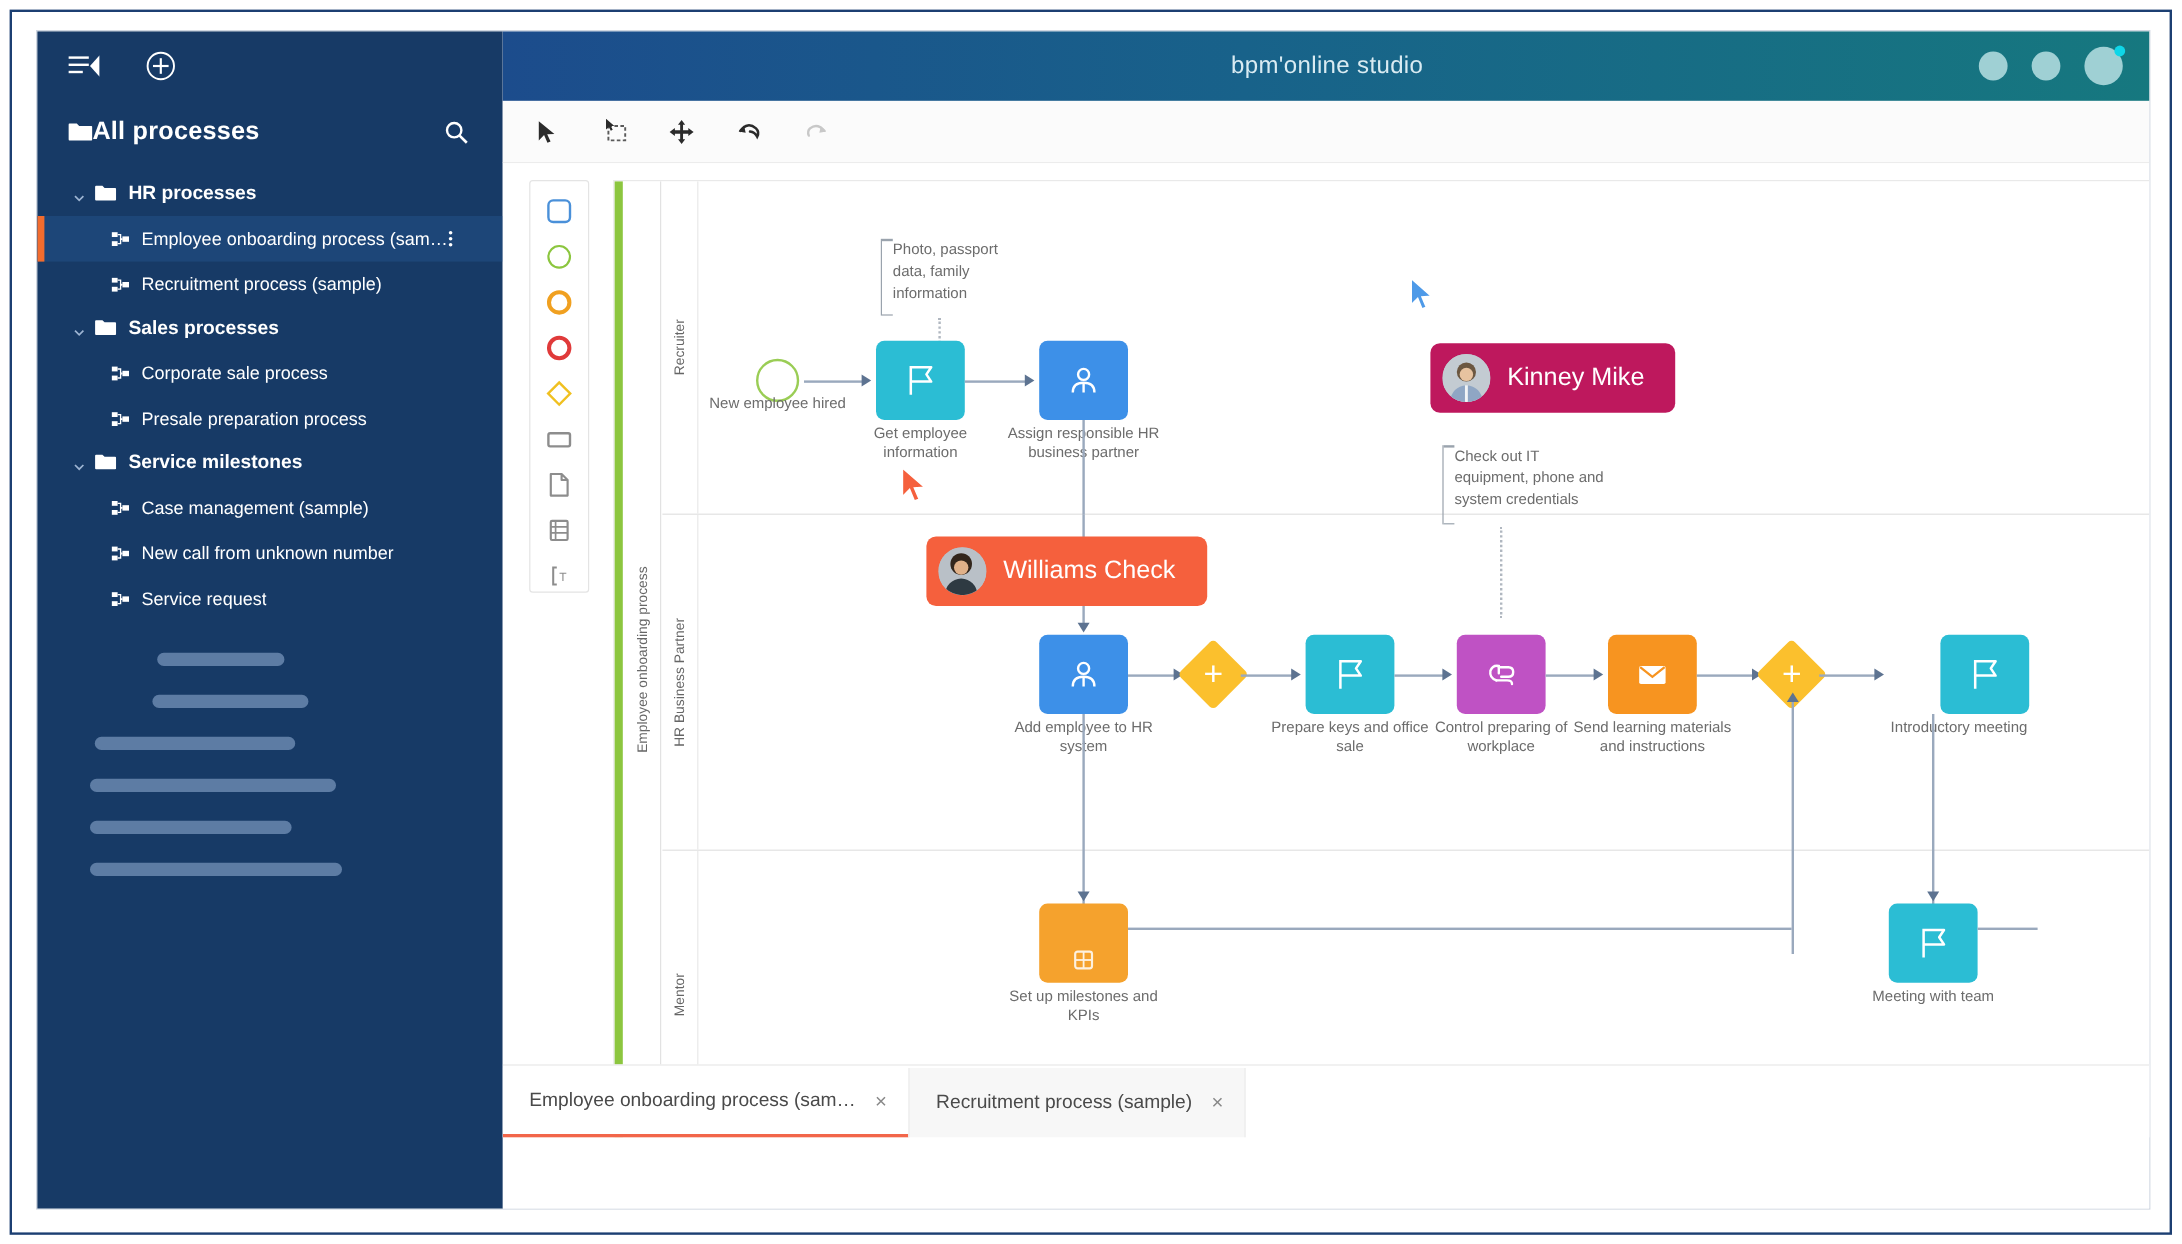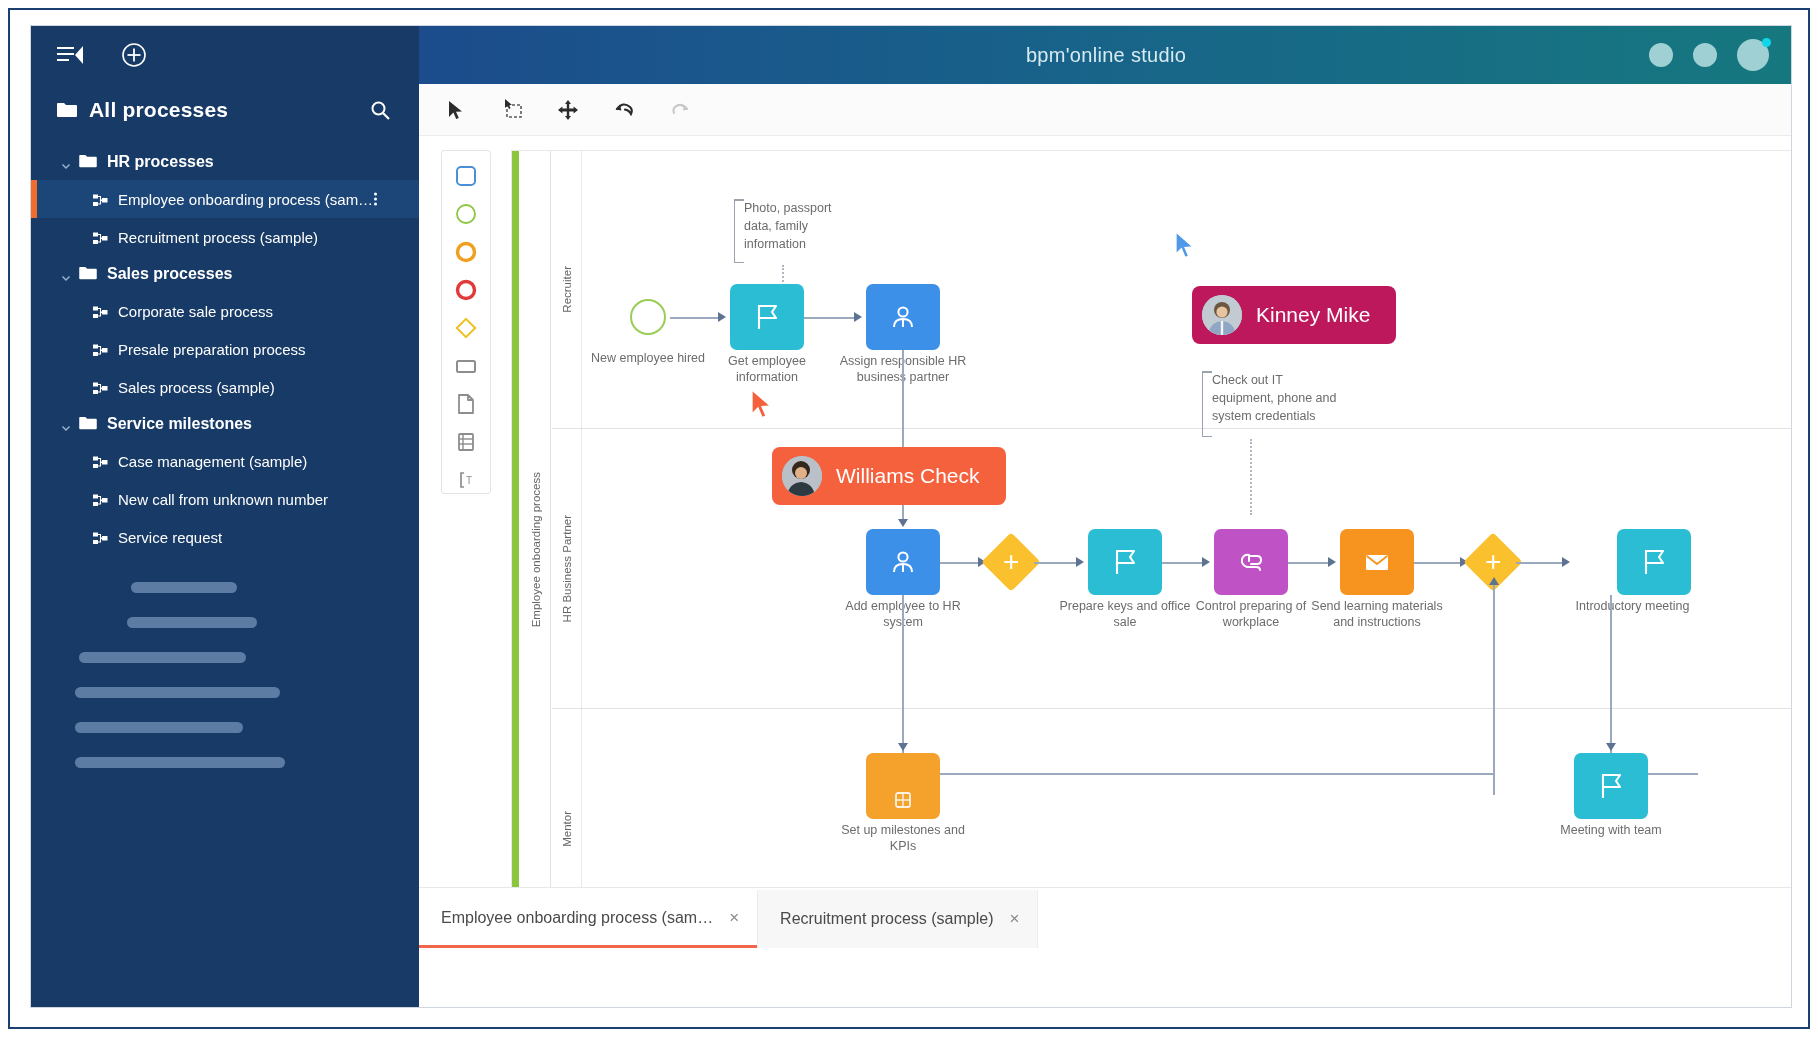--- a/index.html
+++ b/index.html
@@ -47,21 +47,20 @@
     width: 34px; height: 34px;
     display: flex; align-items: center; justify-content: center;
     cursor: pointer;
   }
   .icon-btn svg { display: block; }
 
   .sidebar-header {
     height: 52px;
     display: flex; align-items: center;
     padding: 0 22px 0 26px;
-    gap: 12px;
   }
   .sidebar-header .title {
     color: #ffffff;
     font-size: 21px;
     font-weight: bold;
     letter-spacing: .2px;
     flex: 1;
   }
   .folder-icon { width: 20px; height: 16px; flex: 0 0 auto; }
 
@@ -430,67 +429,57 @@
           <div class="tree-item">
             <span class="proc-icon"><svg width="15" height="13" viewBox="0 0 15 13">
                 <rect x="0" y="0.5" width="5" height="4" fill="#ffffff"></rect>
                 <rect x="0" y="8" width="5" height="4" fill="#ffffff"></rect>
                 <rect x="9" y="4" width="5.5" height="4.5" fill="#ffffff"></rect>
                 <path d="M5 2.5 H7.5 V6 H9" stroke="#ffffff" stroke-width="1.1" fill="none"></path>
                 <path d="M5 10 H7.5 V6.5 H9" stroke="#ffffff" stroke-width="1.1" fill="none"></path>
               </svg></span>
             <span class="ptext">Presale preparation process</span>
           </div>
+          <div class="tree-group">
+            <span class="caret"><svg width="10" height="10" viewBox="0 0 10 10">
+                <path d="M1.5 3.5 L5 7 L8.5 3.5" fill="none" stroke="#9db4d2" stroke-width="1.4"></path>
+              </svg></span>
+            <span class="folder-icon"><svg width="18" height="14" viewBox="0 0 20 16">
+                <path d="M0 2a1 1 0 011-1h6l2 2h10a1 1 0 011 1v10a1 1 0 01-1 1H1a1 1 0 01-1-1z" fill="#ffffff"></path>
+              </svg></span>
+            <span class="gtext">Service milestones</span>
+          </div>
           <div class="tree-item">
             <span class="proc-icon"><svg width="15" height="13" viewBox="0 0 15 13">
                 <rect x="0" y="0.5" width="5" height="4" fill="#ffffff"></rect>
                 <rect x="0" y="8" width="5" height="4" fill="#ffffff"></rect>
                 <rect x="9" y="4" width="5.5" height="4.5" fill="#ffffff"></rect>
                 <path d="M5 2.5 H7.5 V6 H9" stroke="#ffffff" stroke-width="1.1" fill="none"></path>
                 <path d="M5 10 H7.5 V6.5 H9" stroke="#ffffff" stroke-width="1.1" fill="none"></path>
               </svg></span>
-            <span class="ptext">Sales process (sample)</span>
-          </div>
-          <div class="tree-group">
-            <span class="caret"><svg width="10" height="10" viewBox="0 0 10 10">
-                <path d="M1.5 3.5 L5 7 L8.5 3.5" fill="none" stroke="#9db4d2" stroke-width="1.4"></path>
-              </svg></span>
-            <span class="folder-icon"><svg width="18" height="14" viewBox="0 0 20 16">
-                <path d="M0 2a1 1 0 011-1h6l2 2h10a1 1 0 011 1v10a1 1 0 01-1 1H1a1 1 0 01-1-1z" fill="#ffffff"></path>
-              </svg></span>
-            <span class="gtext">Service milestones</span>
+            <span class="ptext">Case management (sample)</span>
           </div>
           <div class="tree-item">
             <span class="proc-icon"><svg width="15" height="13" viewBox="0 0 15 13">
                 <rect x="0" y="0.5" width="5" height="4" fill="#ffffff"></rect>
                 <rect x="0" y="8" width="5" height="4" fill="#ffffff"></rect>
                 <rect x="9" y="4" width="5.5" height="4.5" fill="#ffffff"></rect>
                 <path d="M5 2.5 H7.5 V6 H9" stroke="#ffffff" stroke-width="1.1" fill="none"></path>
                 <path d="M5 10 H7.5 V6.5 H9" stroke="#ffffff" stroke-width="1.1" fill="none"></path>
               </svg></span>
-            <span class="ptext">Case management (sample)</span>
+            <span class="ptext">New call from unknown number</span>
           </div>
           <div class="tree-item">
             <span class="proc-icon"><svg width="15" height="13" viewBox="0 0 15 13">
                 <rect x="0" y="0.5" width="5" height="4" fill="#ffffff"></rect>
                 <rect x="0" y="8" width="5" height="4" fill="#ffffff"></rect>
                 <rect x="9" y="4" width="5.5" height="4.5" fill="#ffffff"></rect>
                 <path d="M5 2.5 H7.5 V6 H9" stroke="#ffffff" stroke-width="1.1" fill="none"></path>
                 <path d="M5 10 H7.5 V6.5 H9" stroke="#ffffff" stroke-width="1.1" fill="none"></path>
               </svg></span>
-            <span class="ptext">New call from unknown number</span>
-          </div>
-          <div class="tree-item">
-            <span class="proc-icon"><svg width="15" height="13" viewBox="0 0 15 13">
-                <rect x="0" y="0.5" width="5" height="4" fill="#ffffff"></rect>
-                <rect x="0" y="8" width="5" height="4" fill="#ffffff"></rect>
-                <rect x="9" y="4" width="5.5" height="4.5" fill="#ffffff"></rect>
-                <path d="M5 2.5 H7.5 V6 H9" stroke="#ffffff" stroke-width="1.1" fill="none"></path>
-                <path d="M5 10 H7.5 V6.5 H9" stroke="#ffffff" stroke-width="1.1" fill="none"></path>
-              </svg></span>
             <span class="ptext">Service request</span>
           </div>
         </div>
 
       <div class="skeleton-area" id="skeletons">
           <div class="skel" style="margin-left: 100px; width: 106px;"></div>
           <div class="skel" style="margin-left: 96px; width: 130px;"></div>
           <div class="skel" style="margin-left: 48px; width: 167px;"></div>
           <div class="skel" style="margin-left: 44px; width: 205px;"></div>
           <div class="skel" style="margin-left: 44px; width: 168px;"></div>
@@ -608,21 +597,21 @@
               </div>
               <div class="lane-body">
 
                 <div class="annotation" style="left:152px; top:48px; width:140px; height:64px;">Photo, passport
 data, family
 information</div>
                 <div class="dotted-v" style="left:200px; top:114px; height:40px;"></div>
 
                 <div class="node" style="left:48px; top:148px;">
                   <div class="start-event"></div>
-                  <div class="node-label" style="top:52px;">New employee
+                  <div class="node-label" style="top:30px;">New employee
 hired</div>
                 </div>
 
                 <div class="conn h" style="left:88px; top:166px; width:50px;"></div>
                 <div class="arrow-r" style="left:136px; top:161px;"></div>
 
                 <div class="node" style="left:148px; top:133px;">
                   <div class="task" style="background:#2bbdd4;">
                     <svg width="30" height="30" viewBox="0 0 30 30">
                         <path d="M7 3 L7 27 M7 4 L24 4 L20 10 L24 16 L7 16" fill="none" stroke="#ffffff" stroke-width="2.1" stroke-linejoin="round"></path>

